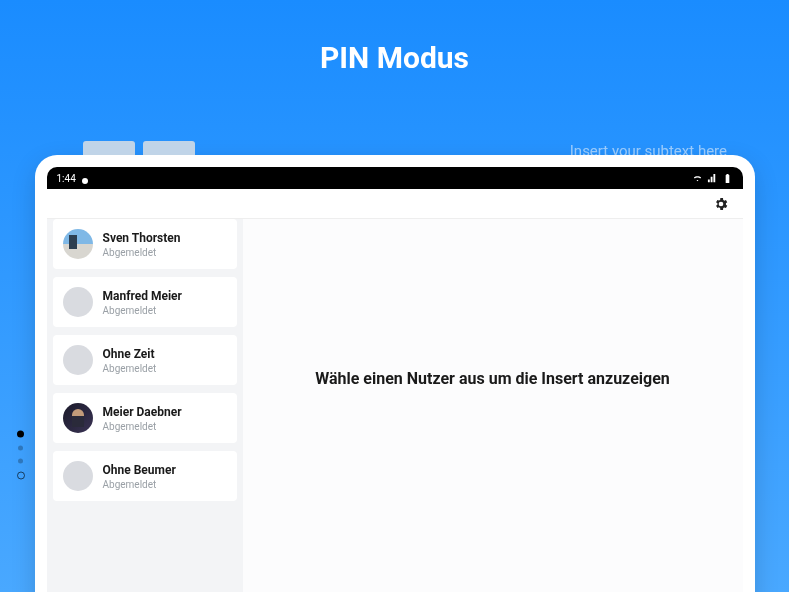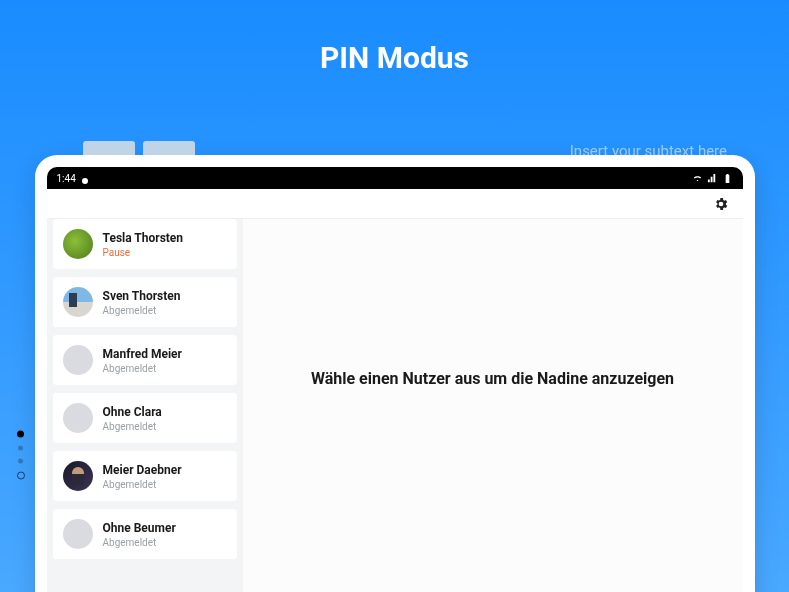--- a/index.html
+++ b/index.html
@@ -171,63 +171,56 @@
 
     <div class="appbar">
       <svg class="gear" viewBox="0 0 24 24">
           <path d="M19.4 13a7.5 7.5 0 0 0 0-2l2-1.6-2-3.4-2.4 1a7.3 7.3 0 0 0-1.7-1L15 3h-4l-.3 2.9a7.3 7.3 0 0 0-1.7 1l-2.4-1-2 3.4L6.6 11a7.5 7.5 0 0 0 0 2l-2 1.6 2 3.4 2.4-1c.5.4 1.1.8 1.7 1L11 21h4l.3-2.9c.6-.3 1.2-.6 1.7-1l2.4 1 2-3.4zM12 15.5A3.5 3.5 0 1 1 15.5 12 3.5 3.5 0 0 1 12 15.5z"></path>
         </svg>
     </div>
 
     <div class="content">
       <div class="sidebar">
         <div class="user">
-          <div class="avatar green"></div>
-          <div class="uinfo">
-            <div class="uname">Tesla Thorsten</div>
-            <div class="ustatus pause">Pause</div>
-          </div>
-        </div>
-        <div class="user">
           <div class="avatar sky"></div>
           <div class="uinfo">
             <div class="uname">Sven Thorsten</div>
             <div class="ustatus">Abgemeldet</div>
           </div>
         </div>
         <div class="user">
           <div class="avatar"></div>
           <div class="uinfo">
             <div class="uname">Manfred Meier</div>
             <div class="ustatus">Abgemeldet</div>
           </div>
         </div>
         <div class="user">
           <div class="avatar"></div>
           <div class="uinfo">
-            <div class="uname">Ohne Clara</div>
+            <div class="uname">Ohne Zeit</div>
             <div class="ustatus">Abgemeldet</div>
           </div>
         </div>
         <div class="user">
           <div class="avatar dark"></div>
           <div class="uinfo">
             <div class="uname">Meier Daebner</div>
             <div class="ustatus">Abgemeldet</div>
           </div>
         </div>
         <div class="user">
           <div class="avatar"></div>
           <div class="uinfo">
             <div class="uname">Ohne Beumer</div>
             <div class="ustatus">Abgemeldet</div>
           </div>
         </div>
       </div>
 
       <div class="main">
-        <div class="hint">Wähle einen Nutzer aus um die Nadine anzuzeigen</div>
+        <div class="hint">Wähle einen Nutzer aus um die Insert anzuzeigen</div>
 
       </div>
     </div>
   </div>
 
 </div>
 
 </body></html>

